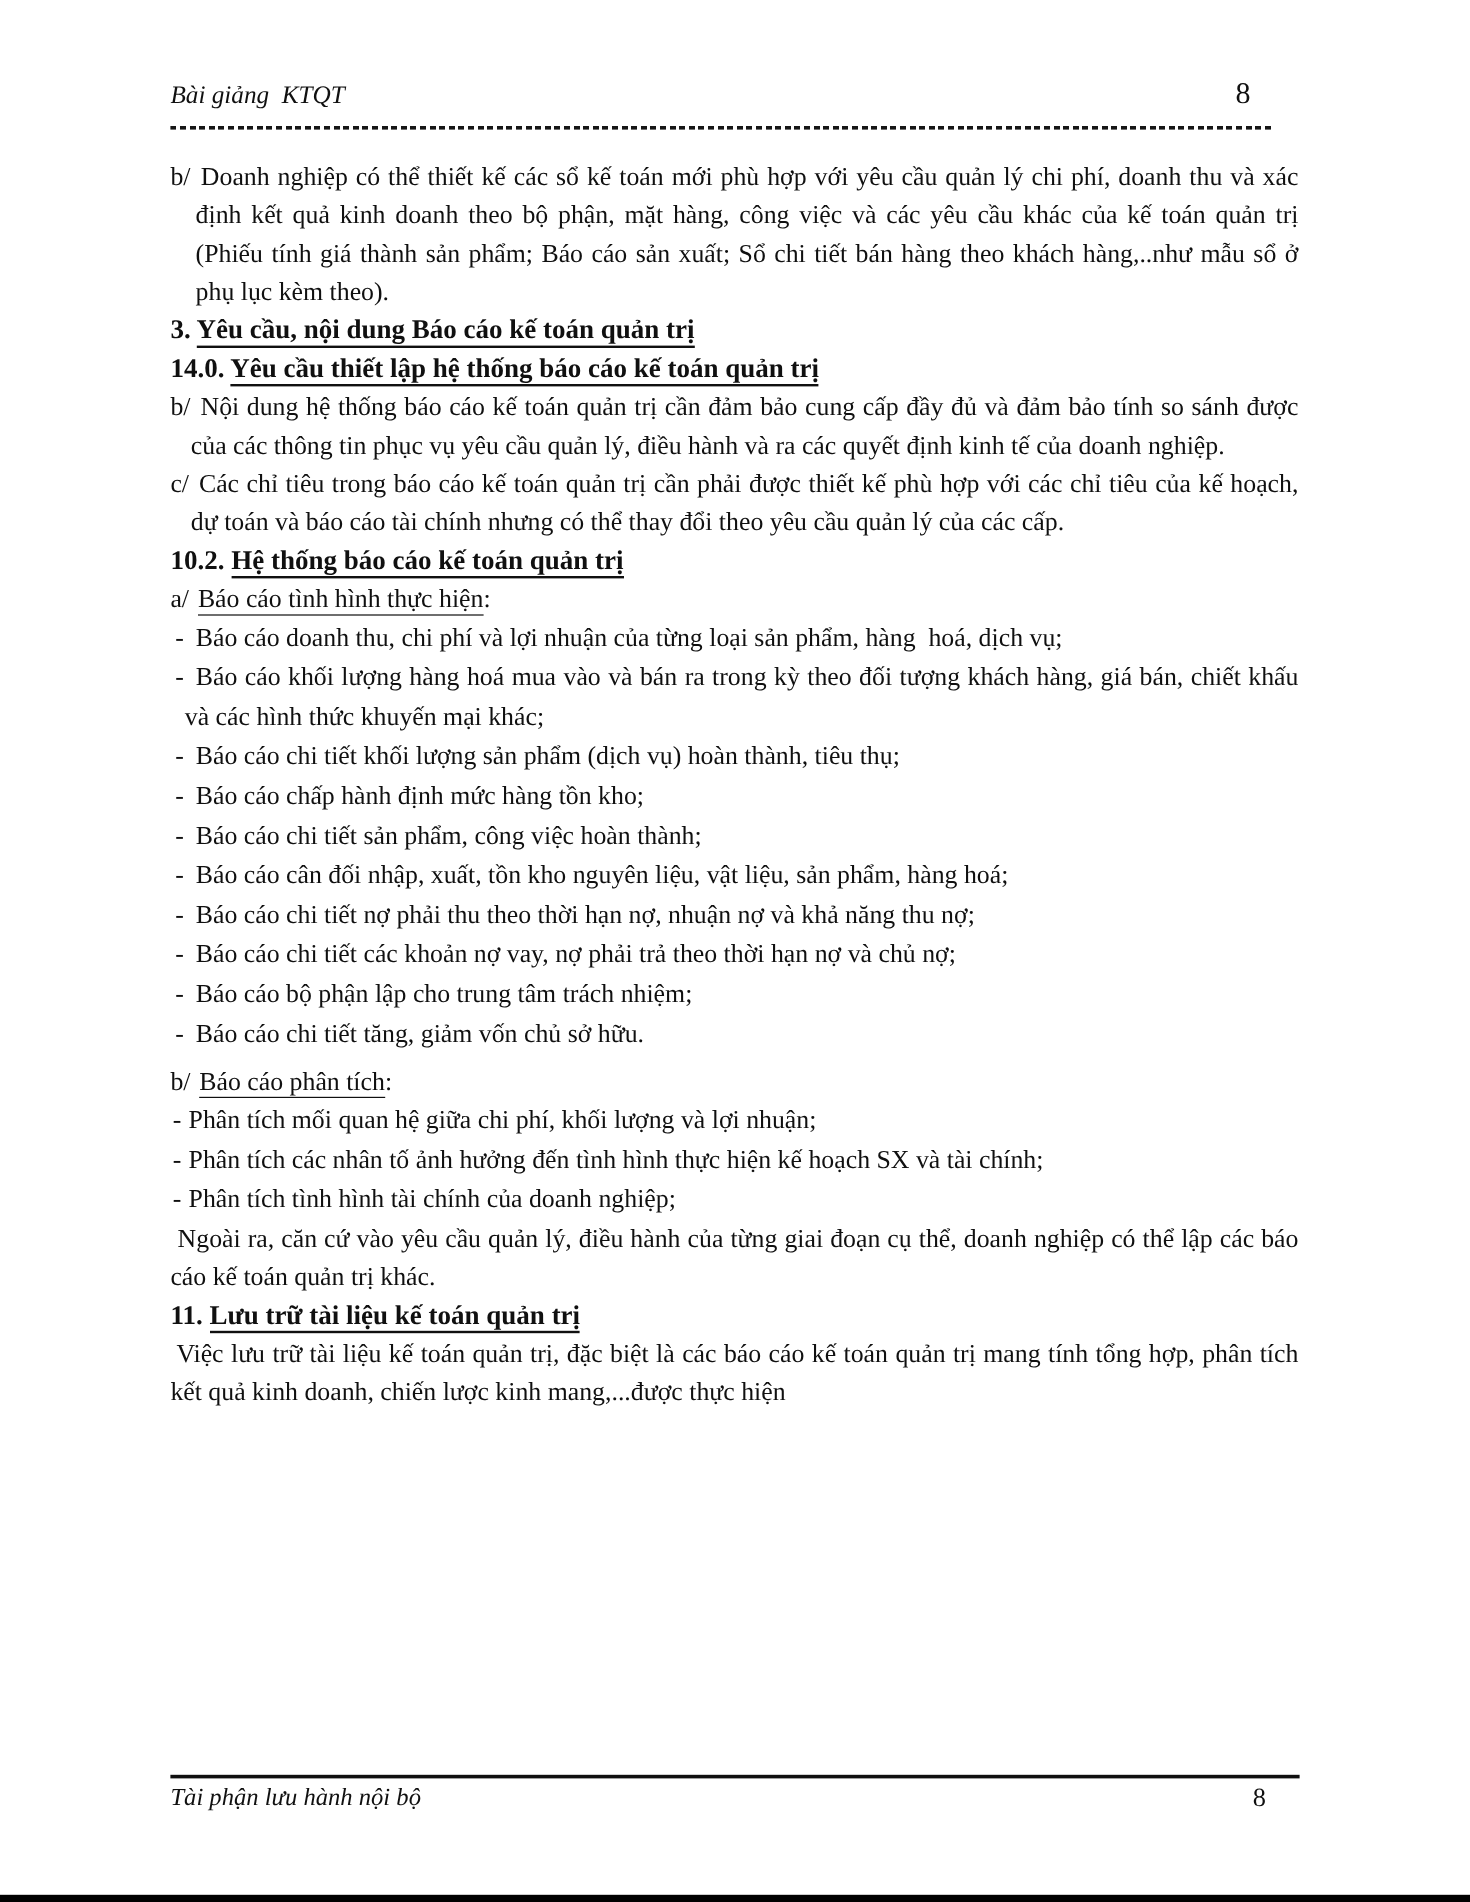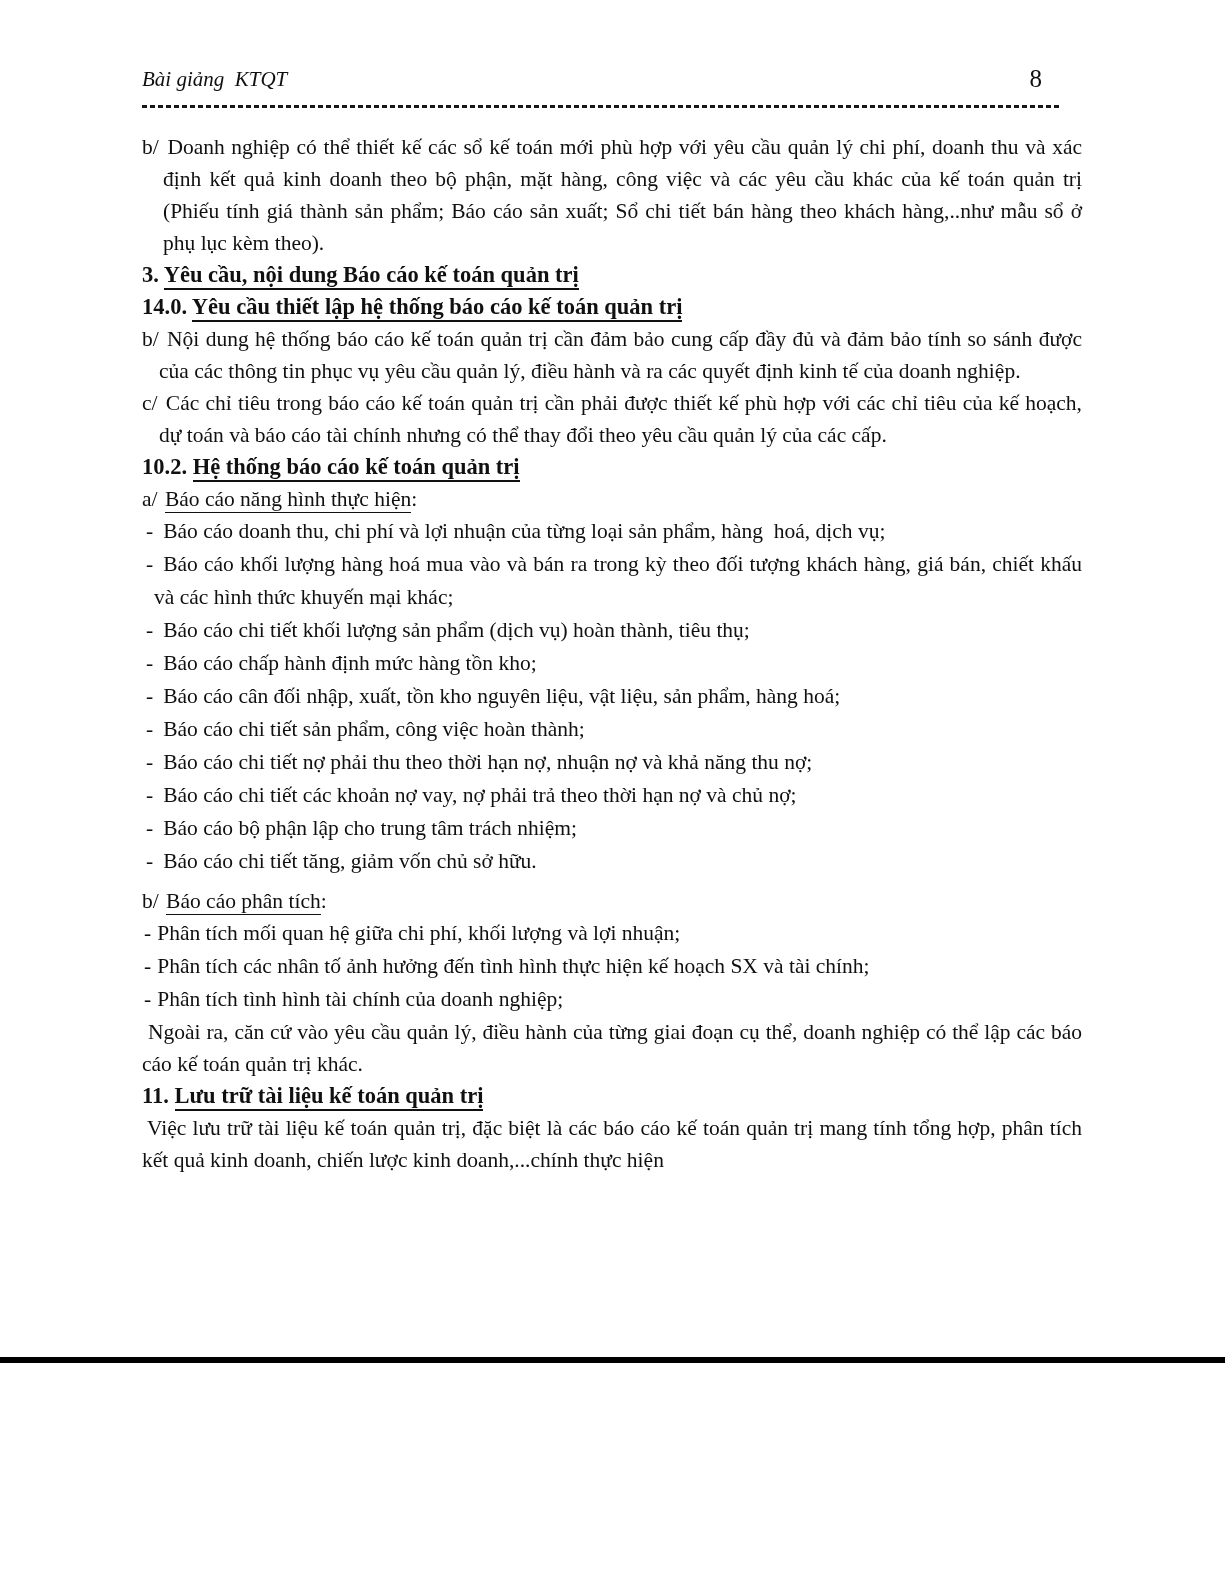--- a/index.html
+++ b/index.html
@@ -1,19 +1,19 @@
 <!DOCTYPE html>
 <html lang="vi"><head>
 <meta charset="utf-8">
 <style>
   html, body { margin: 0; padding: 0; background: #ffffff; }
   .page {
     position: relative;
     width: 1225px;
-    height: 1363px;
+    height: 1585px;
     background: #ffffff;
     color: #101010;
     font-family: "Liberation Serif", "DejaVu Serif", serif;
     overflow: hidden;
   }
   .inner { margin-left: 142px; width: 940px; }
 
   
   .header {
     display: flex;
@@ -117,48 +117,48 @@
 
       <p class="h h10"><span>3.</span> <span class="hu">Yêu cầu, nội dung Báo cáo kế toán quản trị</span></p>
 
       <p class="h h101"><span>14.0.</span> <span class="hu">Yêu cầu thiết lập hệ thống báo cáo kế toán quản trị</span></p>
 
       <p class="pt"><span class="lbl">b/</span> <span>Nội dung hệ thống báo cáo kế toán quản trị cần đảm bảo cung cấp đầy đủ và đảm bảo tính so sánh được của các thông tin phục vụ yêu cầu quản lý, điều hành và ra các quyết định kinh tế của doanh nghiệp.</span></p>
       <p class="pt"><span class="lbl">c/</span> <span>Các chỉ tiêu trong báo cáo kế toán quản trị cần phải được thiết kế phù hợp với các chỉ tiêu của kế hoạch, dự toán và báo cáo tài chính nhưng có thể thay đổi theo yêu cầu quản lý của các cấp.</span></p>
 
       <p class="h h102"><span>10.2.</span> <span class="hu">Hệ thống báo cáo kế toán quản trị</span></p>
 
-      <p class="ga"><span class="lbl">a/</span> <span class="tu">Báo cáo năng hình thực hiện</span><span>:</span></p>
+      <p class="ga"><span class="lbl">a/</span> <span class="tu">Báo cáo tình hình thực hiện</span><span>:</span></p>
 
       <div class="list">
         <p class="li"><span class="dash">-</span><span>Báo cáo doanh thu, chi phí và lợi nhuận của từng loại sản phẩm, hàng&nbsp; hoá, dịch vụ;</span></p>
         <p class="li"><span class="dash">-</span><span>Báo cáo khối lượng hàng hoá mua vào và bán ra trong kỳ theo đối tượng khách hàng, giá bán, chiết khấu và các hình thức khuyến mại khác;</span></p>
         <p class="li"><span class="dash">-</span><span>Báo cáo chi tiết khối lượng sản phẩm (dịch vụ) hoàn thành, tiêu thụ;</span></p>
         <p class="li"><span class="dash">-</span><span>Báo cáo chấp hành định mức hàng tồn kho;</span></p>
+        <p class="li"><span class="dash">-</span><span>Báo cáo chi tiết sản phẩm, công việc hoàn thành;</span></p>
         <p class="li"><span class="dash">-</span><span>Báo cáo cân đối nhập, xuất, tồn kho nguyên liệu, vật liệu, sản phẩm, hàng hoá;</span></p>
-        <p class="li"><span class="dash">-</span><span>Báo cáo chi tiết sản phẩm, công việc hoàn thành;</span></p>
         <p class="li"><span class="dash">-</span><span>Báo cáo chi tiết nợ phải thu theo thời hạn nợ, nhuận nợ và khả năng thu nợ;</span></p>
         <p class="li"><span class="dash">-</span><span>Báo cáo chi tiết các khoản nợ vay, nợ phải trả theo thời hạn nợ và chủ nợ;</span></p>
         <p class="li"><span class="dash">-</span><span>Báo cáo bộ phận lập cho trung tâm trách nhiệm;</span></p>
         <p class="li"><span class="dash">-</span><span>Báo cáo chi tiết tăng, giảm vốn chủ sở hữu.</span></p>
       </div>
 
       <p class="ga" style="margin-top:7px"><span class="lbl">b/</span> <span class="tu">Báo cáo phân tích</span><span>:</span></p>
 
       <div class="list sub">
         <p class="li"><span class="dash">-</span><span>Phân tích mối quan hệ giữa chi phí, khối lượng và lợi nhuận;</span></p>
         <p class="li"><span class="dash">-</span><span>Phân tích các nhân tố ảnh hưởng đến tình hình thực hiện kế hoạch SX và tài chính;</span></p>
         <p class="li"><span class="dash">-</span><span>Phân tích tình hình tài chính của doanh nghiệp;</span></p>
       </div>
 
       <p class="note">Ngoài ra, căn cứ vào yêu cầu quản lý, điều hành của từng giai đoạn cụ thể, doanh nghiệp có thể lập các báo cáo kế toán quản trị khác.</p>
 
       <p class="h h11"><span>11.</span> <span class="hu">Lưu trữ tài liệu kế toán quản trị</span></p>
 
-      <p class="s11">Việc lưu trữ tài liệu kế toán quản trị, đặc biệt là các báo cáo kế toán quản trị mang tính tổng hợp, phân tích kết quả kinh doanh, chiến lược kinh doanh,...chính thực hiện</p>
+      <p class="s11">Việc lưu trữ tài liệu kế toán quản trị, đặc biệt là các báo cáo kế toán quản trị mang tính tổng hợp, phân tích kết quả kinh doanh, chiến lược kinh mang,...được thực hiện</p>
 
     </div>
   </div>
 
   <div class="footer">
     <div class="footer-rule"></div>
     <div class="footer-row">
       <span>Tài phận lưu hành nội bộ</span>
       <span class="ftr-num">8</span>
     </div>

